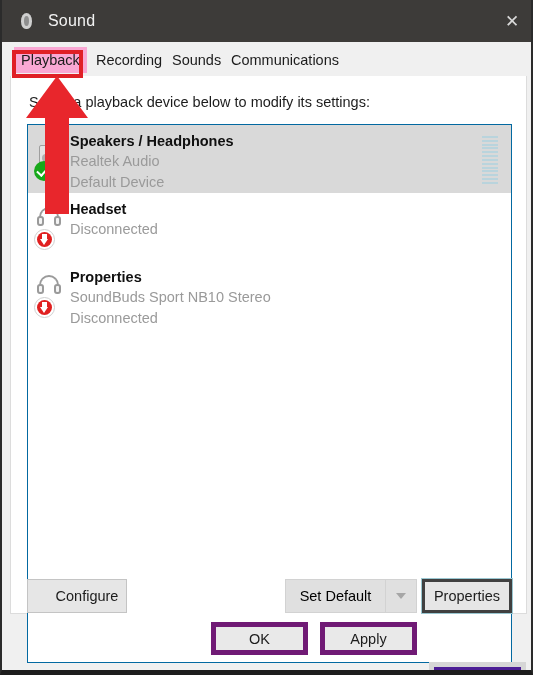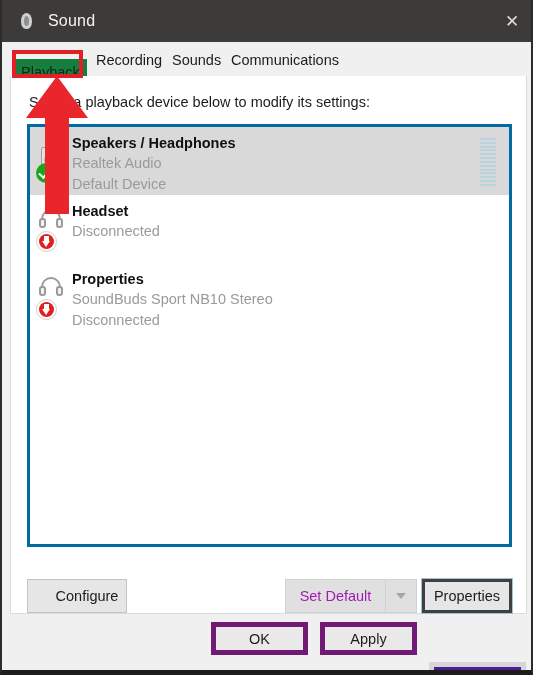--- a/index.html
+++ b/index.html
@@ -83,22 +83,21 @@
     position: absolute;
     top: 5px;
     height: 26px;
     line-height: 26px;
     font-size: 14.5px;
     color: #1c1c1c;
     padding: 0 7px;
     white-space: nowrap;
   }
   .tab.active {
-    background: #15803d;
-    margin-top: 12px;
+    background: #f9a8d4;
   }
 
   
   #panel {
     position: absolute;
     left: 8px; top: 76px;
     width: 517px;
     height: 538px;
     background: #ffffff;
     border: 1px solid #dcdcdc;
@@ -112,23 +111,23 @@
     font-size: 14.5px;
     color: #1c1c1c;
     white-space: nowrap;
   }
 
   
   #devicelist {
     position: absolute;
     left: 16px; top: 48px;
     width: 485px;
-    height: 423px;
+    height: 539px;
     background: #ffffff;
-    border: 3px solid #0369a1;
+    border: 1px solid #0369a1;
     box-sizing: border-box;
     overflow: hidden;
   }
   .device-row {
     position: relative;
     height: 68px;
     box-sizing: border-box;
     padding-left: 42px;
   }
   .device-row.selected {
@@ -269,21 +268,21 @@
     background: #e6e6e6;
     border: 1px solid #c4c4c4;
     box-sizing: border-box;
     font-size: 14.5px;
     color: #1c1c1c;
     display: flex;
     align-items: center;
     justify-content: center;
     white-space: nowrap;
   }
-  .btn.disabled { color: #a21caf; background: #e0e0e0; border-color: #d2d2d2; text-align: center; }
+  .btn.disabled { color: #000000; background: #e0e0e0; border-color: #d2d2d2; text-align: center; }
   .btn.focused { background: #e6e6e6; border: 3px solid #404040; outline: 1px solid #9ac7d1; }
 
   #btn-configure { left: 16px; top: 503px; width: 100px; padding-left: 20px; }
   #btn-setdefault {
     left: 274px; top: 503px; width: 100px;
     justify-content: center;
     border-right: none;
   }
   #btn-setdefault-arrow {
     left: 374px; top: 503px; width: 32px;

